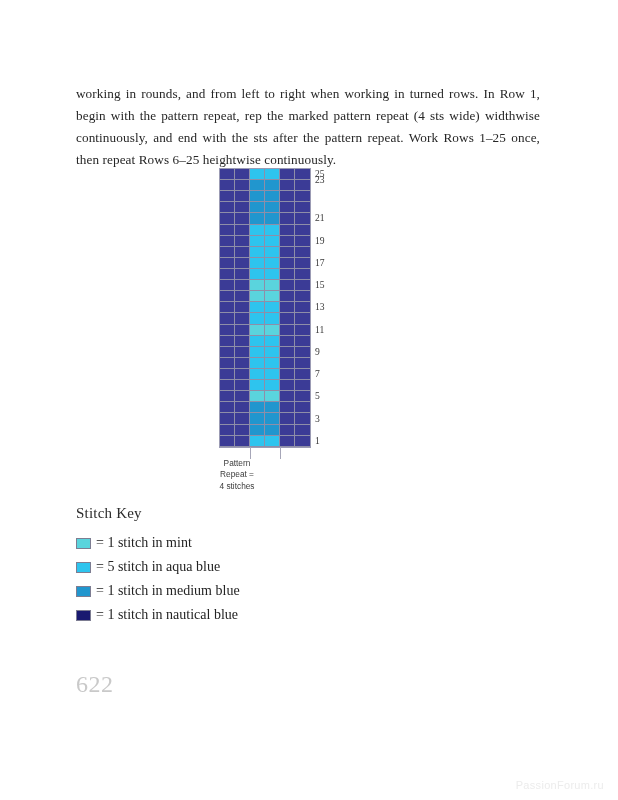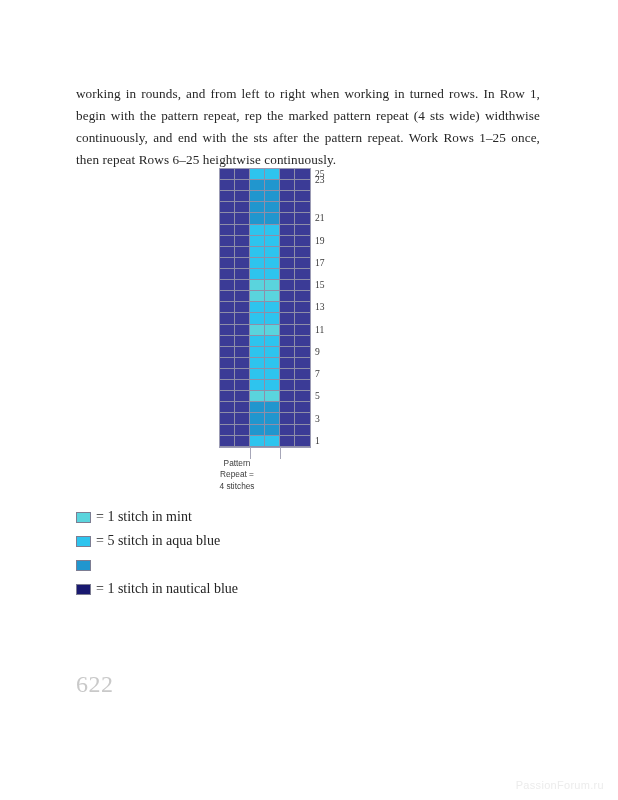--- a/index.html
+++ b/index.html
@@ -408,31 +408,33 @@
         <span class="rownum" style="top: 200.16px;">7</span>
         <span class="rownum" style="top: 222.4px;">5</span>
         <span class="rownum" style="top: 244.64px;">3</span>
         <span class="rownum" style="top: 266.88px;">1</span>
       </div>
 
   </div>
 </div>
 
 <div class="key">
+  <div class="key-title">Stitch Key</div>
   <div id="key-list">
       <div class="key-row">
         <span class="swatch" style="background: rgb(90, 212, 221);"></span>
         <span class="key-text">= 1 stitch in mint</span>
       </div>
       <div class="key-row">
         <span class="swatch" style="background: rgb(46, 196, 238);"></span>
         <span class="key-text">= 5 stitch in aqua blue</span>
       </div>
       <div class="key-row">
         <span class="swatch" style="background: rgb(33, 150, 206);"></span>
+        <span class="key-text">= 1 stitch in medium blue</span>
       </div>
       <div class="key-row">
         <span class="swatch" style="background: rgb(25, 25, 112);"></span>
         <span class="key-text">= 1 stitch in nautical blue</span>
       </div>
     </div>
 </div>
 
 <div class="footer">
   <span class="folio">622</span>

